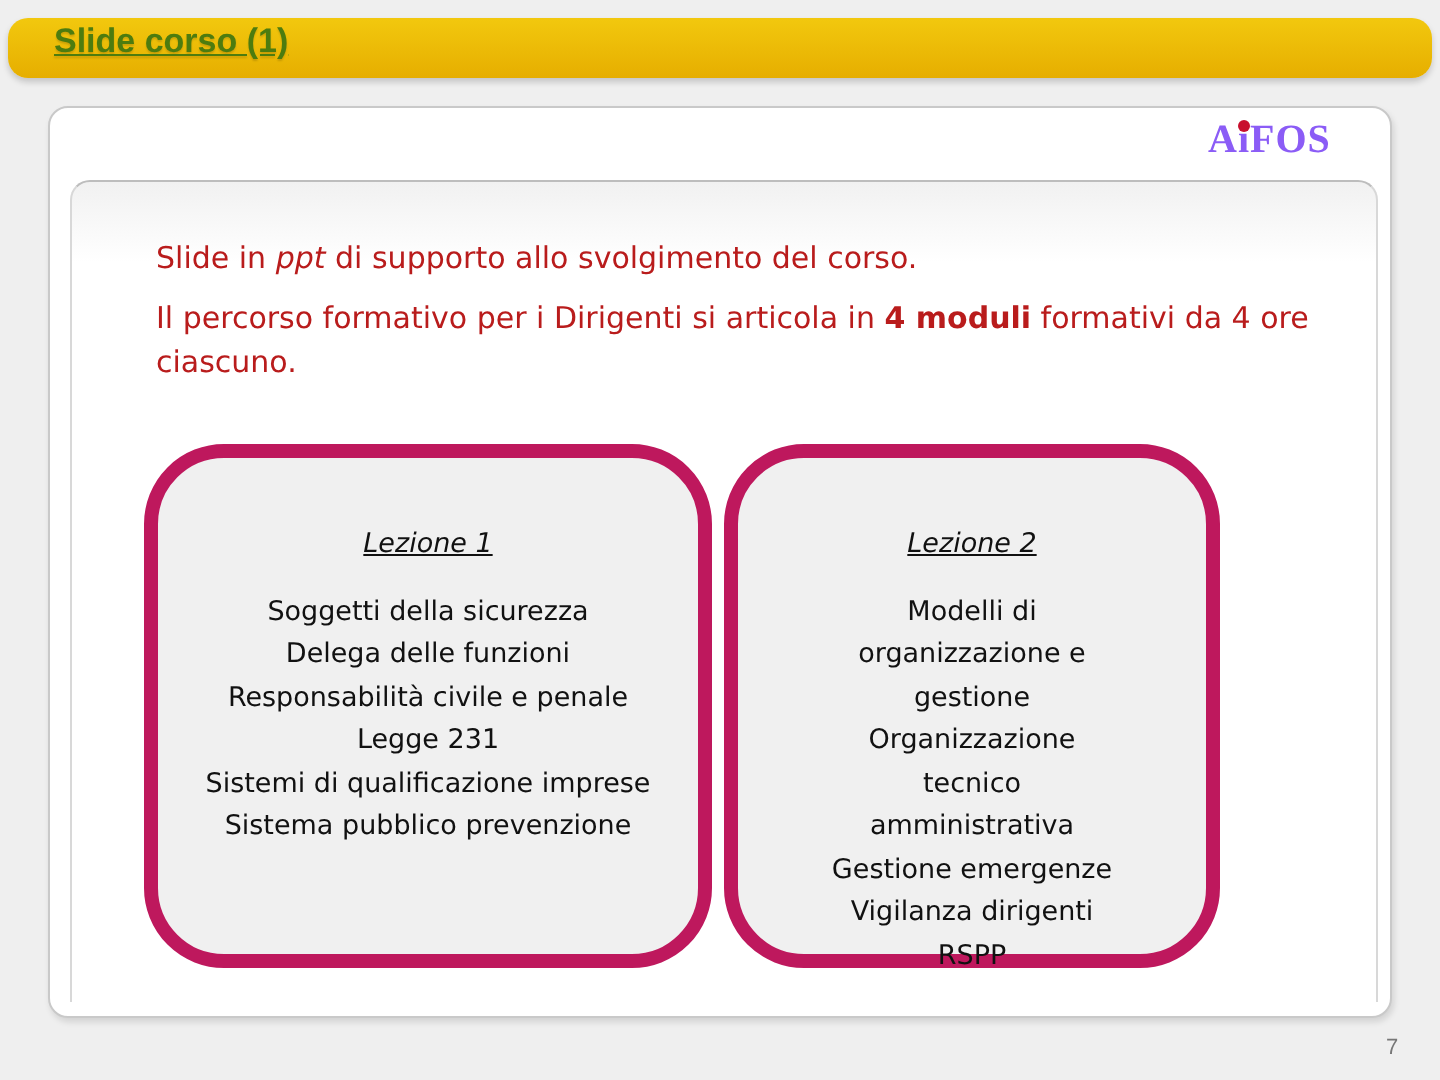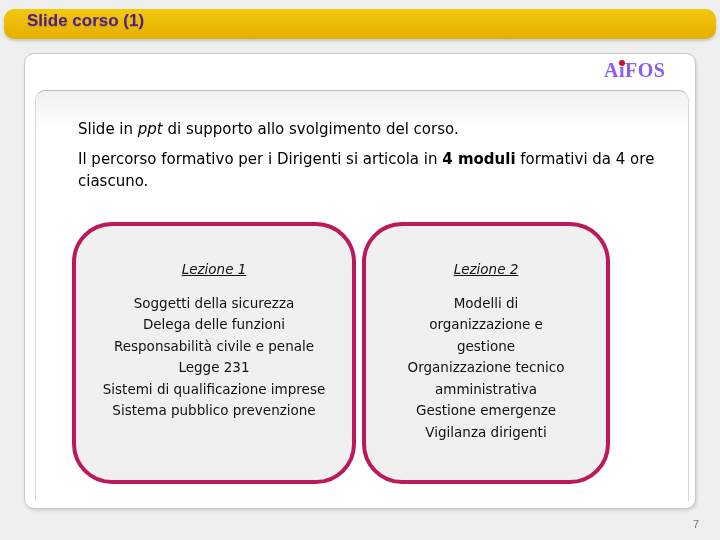--- a/index.html
+++ b/index.html
@@ -9,23 +9,24 @@
       font-family: "Liberation Sans", sans-serif;
     }
     .title-bar-long {
       position: absolute; left: 4px; top: 9px; width: 712px; height: 30px;
       border-radius: 10px;
       background: linear-gradient(#f2c80e, #e6ae00);
       box-shadow: 0 2px 3px rgba(0,0,0,0.18);
     }
     .title-text {
       position: absolute; left: 27px; top: 11px;
-      color: #4c1d95; font-weight: bold; font-size: 17px;
+      color: #4d7c0f; font-weight: bold; font-size: 17px;
       font-family: "Liberation Sans", sans-serif;
       text-shadow: 0 1px 1px rgba(0,0,0,0.15);
+      text-decoration: underline;
     }
     .panel {
       position: absolute; left: 24px; top: 53px; width: 670px; height: 454px;
       background: #ffffff; border: 1px solid #c9c9c9; border-radius: 10px;
       box-shadow: 1px 2px 3px rgba(0,0,0,0.12);
     }
     .logo {
       position: absolute; left: 604px; top: 59px;
       font-family: "Liberation Serif", serif; font-weight: bold; font-size: 20px;
       color: #8b5cf6; letter-spacing: 0.5px;
@@ -36,27 +37,27 @@
       margin-left: -3px; border-radius: 50%; background: #c8102e;
     }
     .inner-panel {
       position: absolute; left: 35px; top: 90px; width: 652px; height: 410px;
       border-top: 1px solid #bdbdbd; border-left: 1px solid #d8d8d8; border-right: 1px solid #d8d8d8;
       border-radius: 10px 10px 0 0;
       background: linear-gradient(#f1f1f1, #ffffff 40px);
     }
     .intro {
       position: absolute; left: 78px; top: 118px; width: 580px;
-      font-family: "DejaVu Sans", sans-serif; font-size: 15px; color: #000000;
+      font-family: "DejaVu Sans", sans-serif; font-size: 15px; color: #b91c1c;
       line-height: 22px;
     }
     .intro p { margin: 0 0 8px 0; }
     .box {
       position: absolute; top: 222px; height: 262px;
-      background: #f0f0f0; border: 4px solid #be185d; border-radius: 40px;
+      background: #f0f0f0; border: 7px solid #be185d; border-radius: 40px;
       text-align: center; color: #111111;
       font-family: "DejaVu Sans", sans-serif; font-size: 13.5px; line-height: 21.5px;
       box-sizing: border-box;
     }
     .box1 { left: 72px; width: 284px; }
     .box2 { left: 362px; width: 248px; }
     .box .heading {
       display: inline-block; margin-top: 33px; margin-bottom: 12px;
       font-style: italic; text-decoration: underline; font-size: 13.5px;
     }
@@ -96,16 +97,17 @@
   </div>
 </div>
 
 <div class="box box2">
   <div class="heading">Lezione 2</div>
   <div class="items" style="padding: 0 40px;">
     <span class="item">Modelli di organizzazione e gestione</span>
     <span class="item">Organizzazione tecnico amministrativa</span>
     <span class="item">Gestione emergenze</span>
     <span class="item">Vigilanza dirigenti</span>
+    <span class="item">RSPP</span>
   </div>
 </div>
 
 <div class="page-num">7</div>
 
 </body></html>

